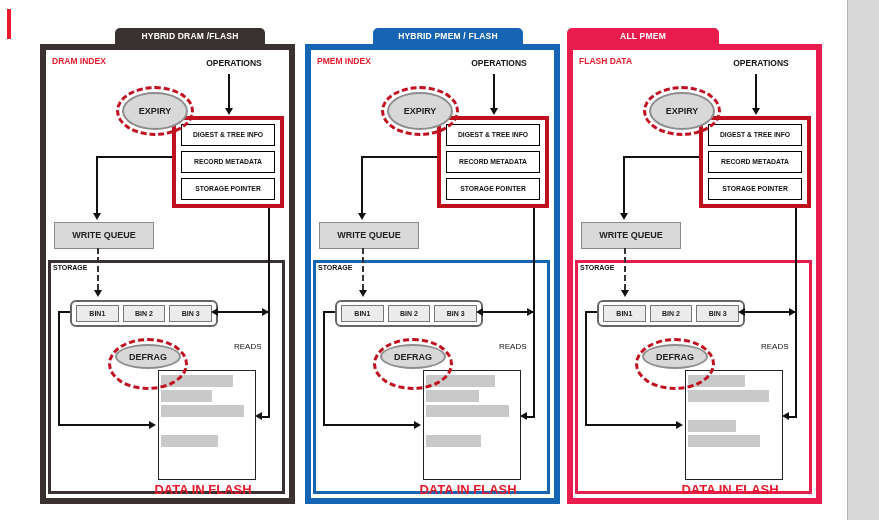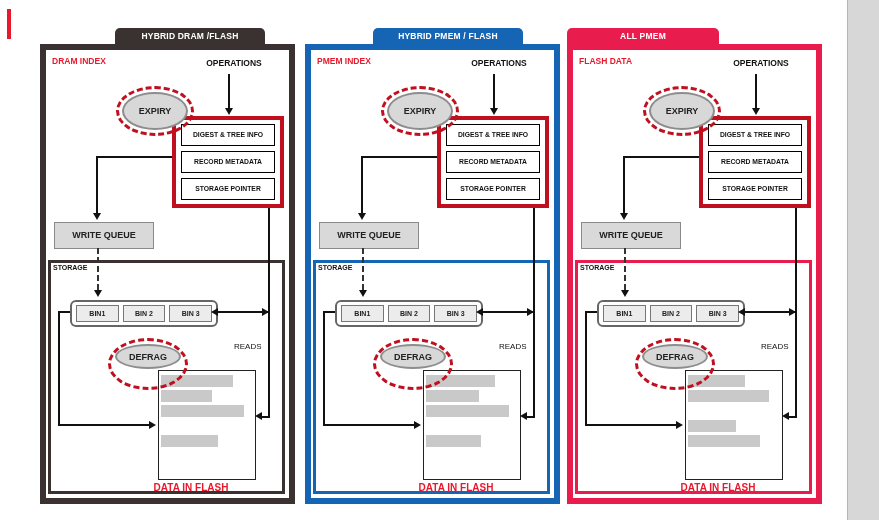--- a/index.html
+++ b/index.html
@@ -54,21 +54,21 @@
   .bins { position:absolute; left:24px; top:250px; width:148px; height:27px; border:2px solid #666; border-radius:6px;
           background:#fff; display:flex; gap:4px; padding:3px 4px; z-index:4; }
   .bin { flex:1; border:1.5px solid #777; background:#ececec; font-size:7px; font-weight:bold; text-align:center; line-height:16px; color:#222; }
 
   .reads-label { position:absolute; left:188px; top:292px; font-size:8px; font-weight:normal; color:#111; }
 
   .data-box { position:absolute; left:112px; top:320px; width:98px; height:110px; border:1px solid #222; background:#fff; z-index:3; padding:4px 2px; }
   .bar-row { height:12px; margin-bottom:3px; }
   .bar { height:100%; background:#c9c9c9; }
 
-  .dif-label { position:absolute; left:80px; top:432px; width:130px; text-align:center; font-size:10px; font-weight:bold; }
+  .dif-label { position:absolute; left:92px; top:432px; width:130px; text-align:center; font-size:13px; font-weight:bold; }
 </style>
 </head>
 <body>
 
 <div class="stage">
   <div class="left-accent" style="background-color: rgb(232, 25, 44);"></div>
   <div class="right-strip" style="background-color: rgb(215, 215, 215);"></div>
   <div id="panels">
   <div class="panel">
     <div class="tab" style="background-color: rgb(58, 50, 48);">HYBRID DRAM /FLASH</div>

